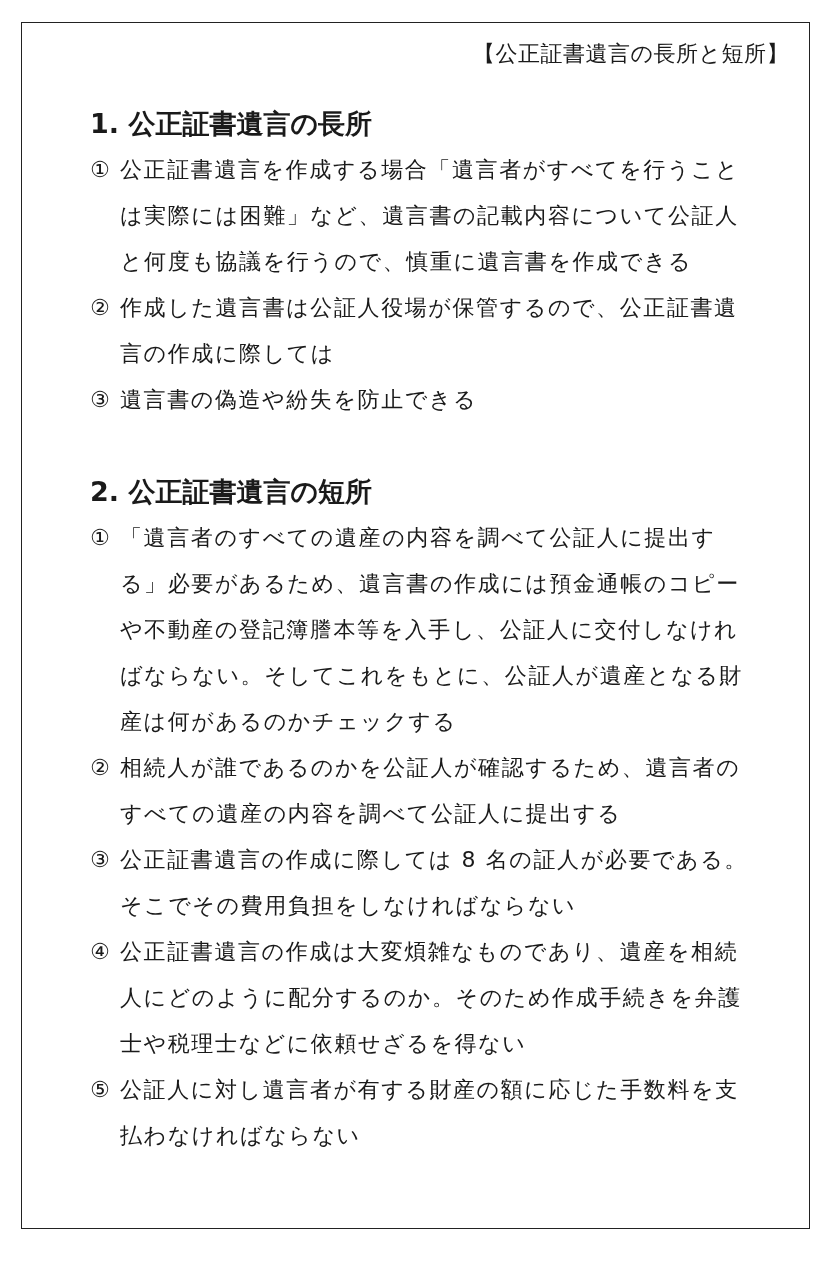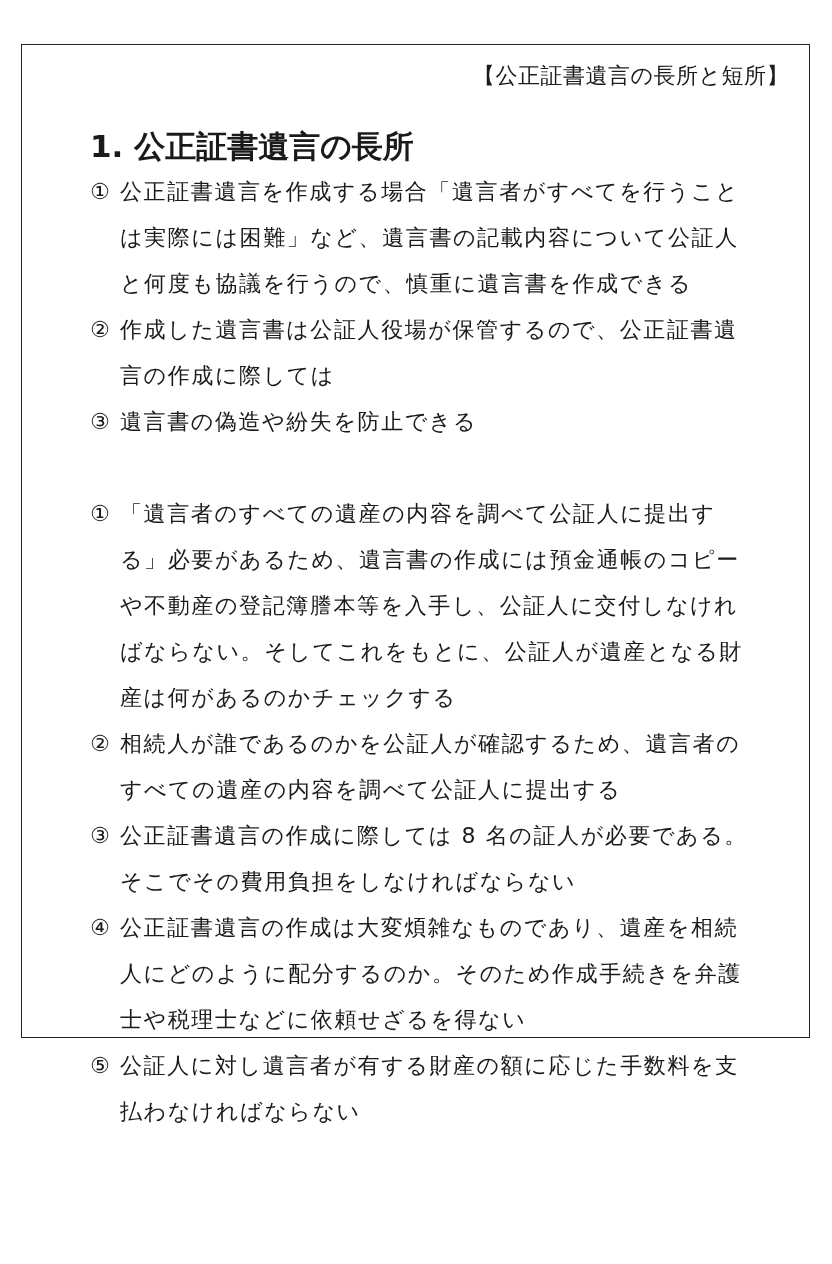--- a/index.html
+++ b/index.html
@@ -1,22 +1,22 @@
 <!DOCTYPE html>
 <html><head>
 <meta charset="utf-8">
 <style>
   html, body { margin:0; padding:0; background:#ffffff; }
   body { width:832px; height:1264px; position:relative; overflow:hidden;
          font-family: "DejaVu Sans", "Liberation Sans", sans-serif; color:#1a1a1a; }
-  .frame { position:absolute; left:21px; top:44px; width:789px; height:994px;
+  .frame { position:absolute; left:21px; top:22px; width:789px; height:1207px;
            border:1.5px solid #222; box-sizing:border-box; }
   .doc-title { position:absolute; right:20px; top:16px; font-size:22px; letter-spacing:0.5px; }
   .content { position:absolute; left:68px; top:78px; width:660px; }
-  .section-heading { font-size:31px; font-weight:bold; line-height:46px; margin:0; }
+  .section-heading { font-size:27px; font-weight:bold; line-height:46px; margin:0; }
   .item { display:flex; font-size:22px; line-height:46px; letter-spacing:1.6px; }
   .item .num { flex:0 0 30px; }
   .item .txt { flex:1; }
   .gap { height:46px; }
 </style>
 </head>
 <body>
 
 <div class="frame">
   <div class="doc-title">【公正証書遺言の長所と短所】</div>
@@ -34,20 +34,21 @@
       </div>
       <div class="item">
         <span class="num">③</span>
         <span class="txt">遺言書の偽造や紛失を防止できる</span>
       </div>
     </section>
 
     <div class="gap"></div>
 
     <section>
+      <h2 class="section-heading">2. 公正証書遺言の短所</h2>
       <div class="item">
         <span class="num">①</span>
         <span class="txt">「遺言者のすべての遺産の内容を調べて公証人に提出する」必要があるため、遺言書の作成には預金通帳のコピーや不動産の登記簿謄本等を入手し、公証人に交付しなければならない。そしてこれをもとに、公証人が遺産となる財産は何があるのかチェックする</span>
       </div>
       <div class="item">
         <span class="num">②</span>
         <span class="txt">相続人が誰であるのかを公証人が確認するため、遺言者のすべての遺産の内容を調べて公証人に提出する</span>
       </div>
       <div class="item">
         <span class="num">③</span>

